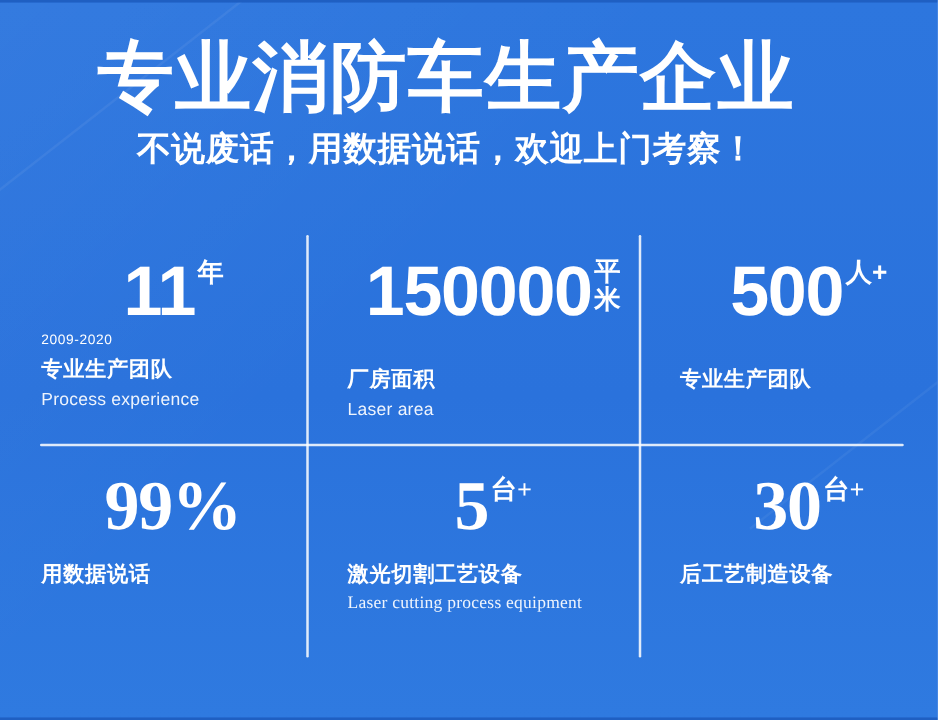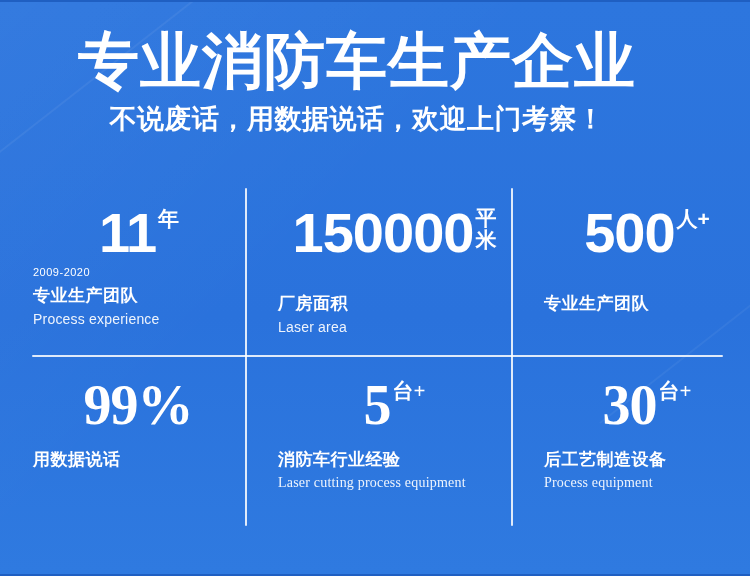--- a/index.html
+++ b/index.html
@@ -229,27 +229,26 @@
         <span class="unit"></span>
       </div>
       <div class="cn-label">用数据说话</div>
     </div>
 
     <div class="cell r2">
       <div class="numline">
         <span class="num">5</span>
         <span class="unit">台+</span>
       </div>
-      <div class="cn-label">消防车行业经验</div>
+      <div class="cn-label">激光切割工艺设备</div>
       <div class="en-label">Laser cutting process equipment</div>
     </div>
 
     <div class="cell r2">
       <div class="numline">
         <span class="num">30</span>
         <span class="unit">台+</span>
       </div>
       <div class="cn-label">后工艺制造设备</div>
-      <div class="en-label">Process equipment</div>
     </div>
 
   </div>
 </div>
 
 </body></html>

